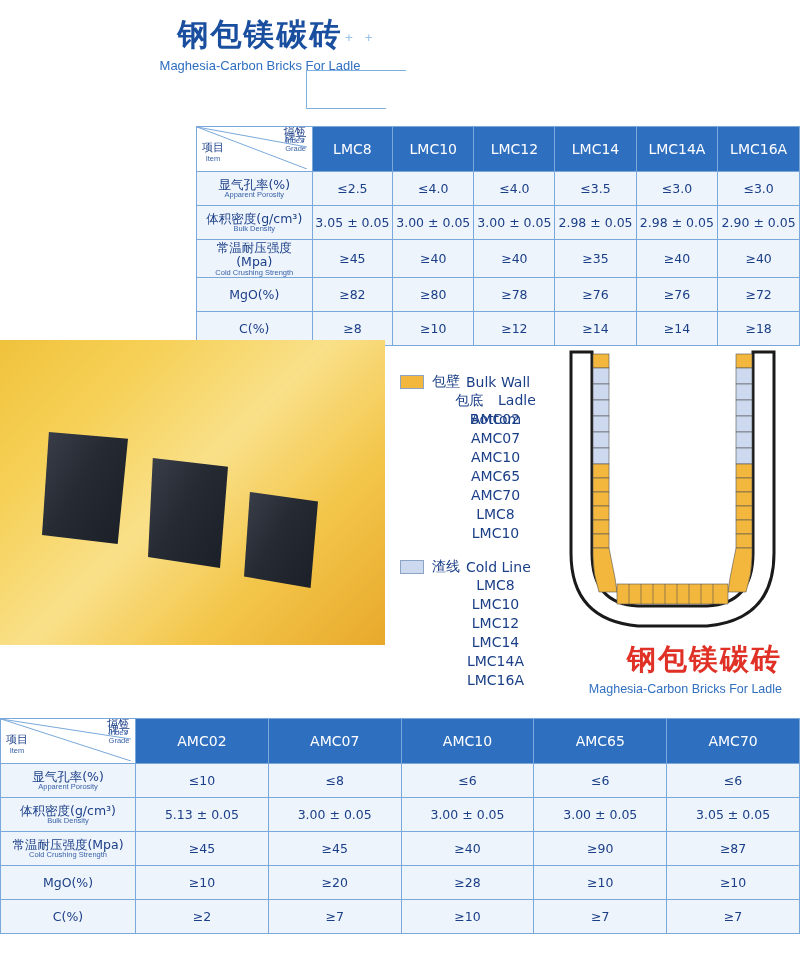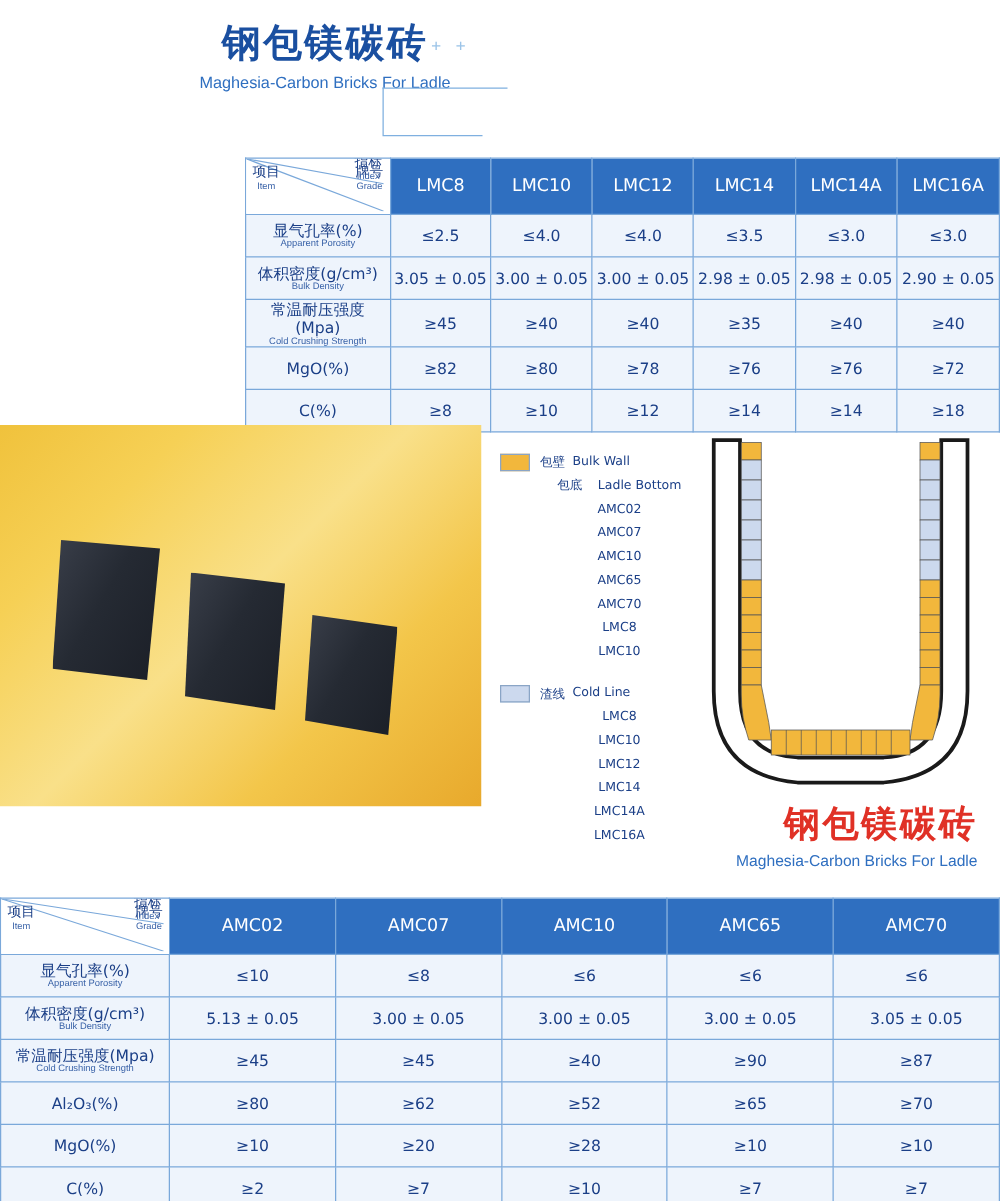--- a/index.html
+++ b/index.html
@@ -94,21 +94,21 @@
     height: 100%;
     overflow: hidden;
   }
   .corner-lbl {
     position: absolute;
     font-size: 11px;
     color: #1b3f87;
     white-space: nowrap;
     font-family: "DejaVu Sans", sans-serif;
   }
-  .corner-item { left: 5px; bottom: 18px; }
+  .corner-item { left: 5px; bottom: 8px; }
   .corner-index { right: 6px; bottom: 26px; }
   .corner-grade { right: 5px; top: 3px; }
   .sub {
     display: block;
     font-size: 7.5px;
     color: #3a63a8;
     line-height: 1.05;
     font-family: "Liberation Sans", sans-serif;
   }
   .rowlabel {
@@ -151,23 +151,23 @@
   }
   #brick3 {
     left: 244px; top: 152px; width: 74px; height: 96px;
     clip-path: polygon(8% 0%, 100% 10%, 90% 100%, 0% 88%);
   }
 
   
   #legend {
     position: absolute;
     left: 400px;
-    top: 360px;
+    top: 372px;
     width: 160px;
-    font-size: 10px;
+    font-size: 14px;
     color: #1b3f87;
     font-family: "DejaVu Sans", sans-serif;
   }
   .legend-row {
     display: flex;
     align-items: center;
     height: 19px;
   }
   .swatch {
     width: 22px;
@@ -475,28 +475,20 @@
       <td class="rowhead rowlabel">
         <span>常温耐压强度(Mpa)</span><span class="sub">Cold Crushing Strength</span>
       </td>
       <td class="val">≥45</td>
       <td class="val">≥45</td>
       <td class="val">≥40</td>
       <td class="val">≥90</td>
       <td class="val">≥87</td>
     </tr>
 
-    <tr>
-      <td class="rowhead rowlabel">Al₂O₃(%)</td>
-      <td class="val">≥80</td>
-      <td class="val">≥62</td>
-      <td class="val">≥52</td>
-      <td class="val">≥65</td>
-      <td class="val">≥70</td>
-    </tr>
 
     <tr>
       <td class="rowhead rowlabel">MgO(%)</td>
       <td class="val">≥10</td>
       <td class="val">≥20</td>
       <td class="val">≥28</td>
       <td class="val">≥10</td>
       <td class="val">≥10</td>
     </tr>
 

